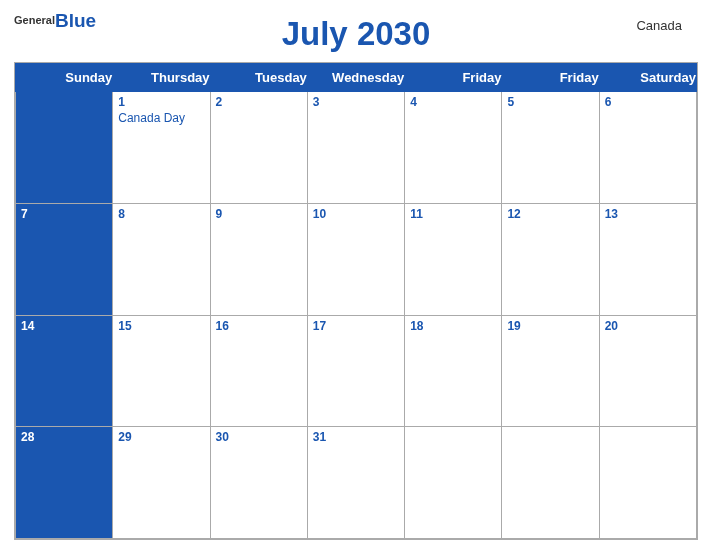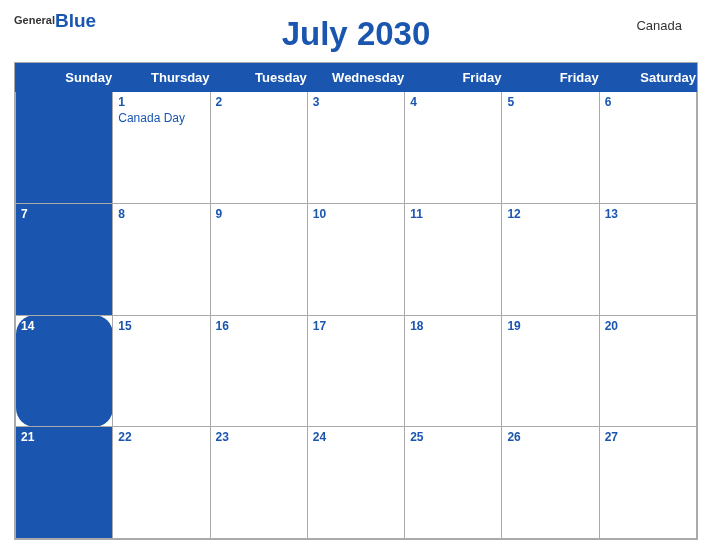--- a/index.html
+++ b/index.html
@@ -182,21 +182,21 @@
             </td>
           <td>
               <div class="day-number">12</div>
             </td>
           <td>
               <div class="day-number">13</div>
             </td>
         </tr>
 
         <tr>
-          <td style="background:#1a56b0;border-radius:19px;">
+          <td style="background:#1a56b0;">
             <div class="day-number" style="color:white;">14</div>
           </td>
           <td>
               <div class="day-number">15</div>
             </td>
           <td>
               <div class="day-number">16</div>
             </td>
           <td>
               <div class="day-number">17</div>
@@ -205,40 +205,34 @@
               <div class="day-number">18</div>
             </td>
           <td>
               <div class="day-number">19</div>
             </td>
           <td>
               <div class="day-number">20</div>
             </td>
         </tr>
 
+
         <tr>
           <td style="background:#1a56b0;">
-            <div class="day-number" style="color:white;">21</div>
-          </td>
-          <td>
-              <div class="day-number">22</div>
-            </td>
-          <td>
-              <div class="day-number">23</div>
-            </td>
-          <td>
-              <div class="day-number">24</div>
-            </td>
-          <td>
-              <div class="day-number">25</div>
-            </td>
-          <td>
-              <div class="day-number">26</div>
-            </td>
-          <td>
-              <div class="day-number">27</div>
-            </td>
-        </tr>
-
+            <div class="day-number" style="color:white;">28</div>
+          </td>
+          <td>
+              <div class="day-number">29</div>
+            </td>
+          <td>
+              <div class="day-number">30</div>
+            </td>
+          <td>
+              <div class="day-number">31</div>
+            </td>
+          <td></td>
+          <td></td>
+          <td></td>
+        </tr>
       </tbody>
     </table>
   </div>
 </div>
 
 </body></html>

